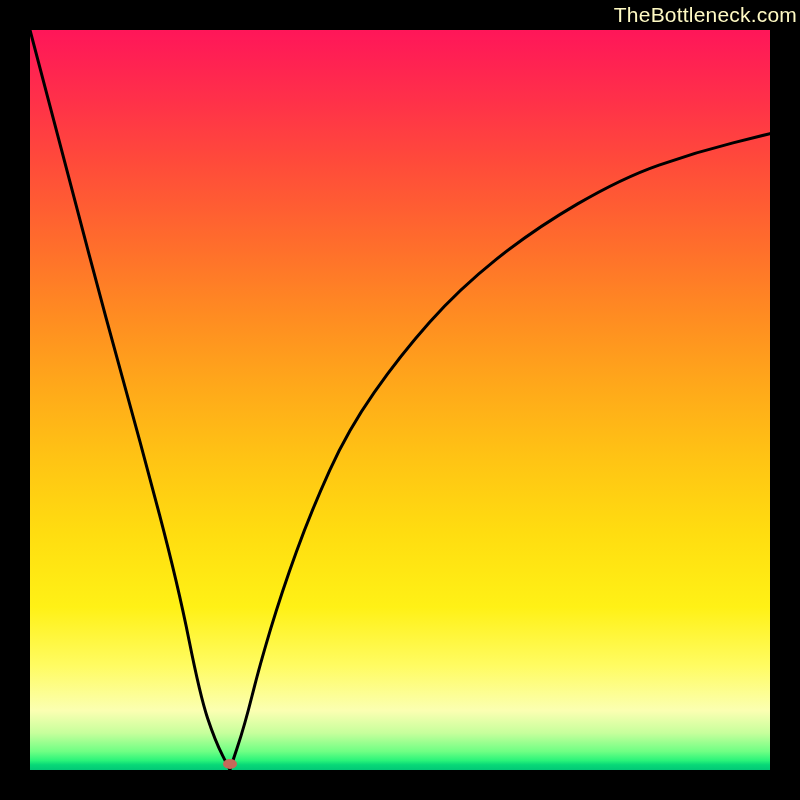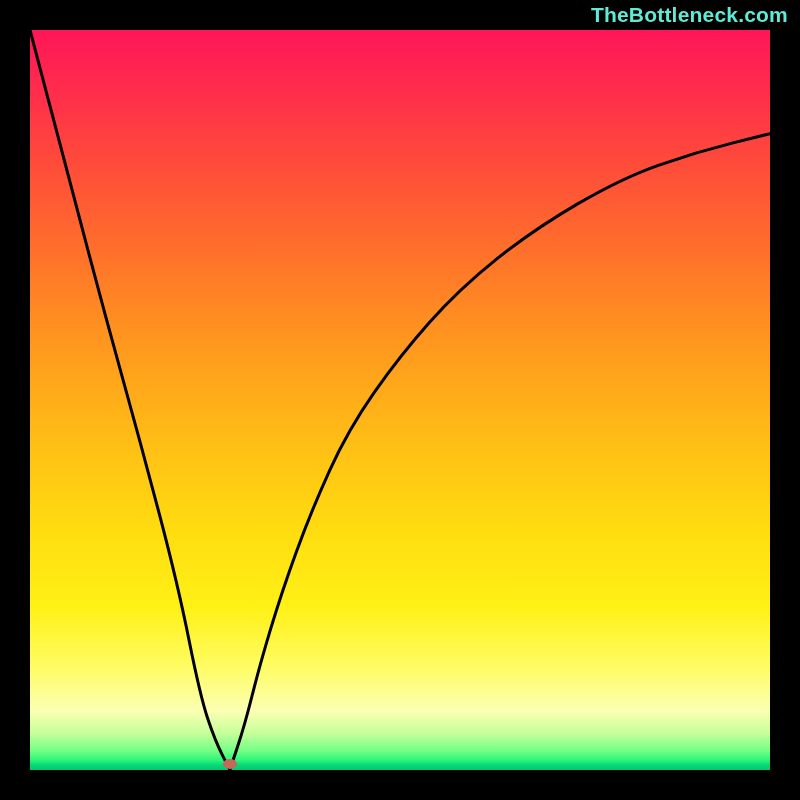--- a/index.html
+++ b/index.html
@@ -47,24 +47,24 @@
   .curve {
     position: absolute;
     left: 0;
     top: 0;
     width: 740px;
     height: 740px;
   }
   .watermark {
     position: absolute;
     top: 3px;
-    right: 12px;
-    color: #5eead4;
+    right: 3px;
+    color: #fef9c3;
     font-size: 21px;
-    font-weight: 700;
+    font-weight: 400;
     letter-spacing: 0.2px;
   }
   .marker {
     position: absolute;
     width: 14px;
     height: 10px;
     background: #c56a5a;
     border-radius: 50%;
   }
 </style>

